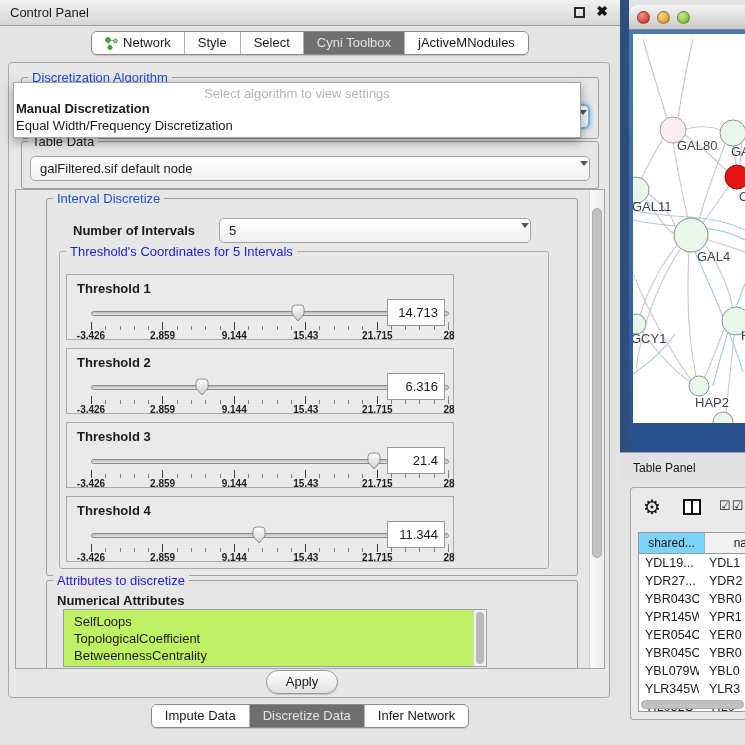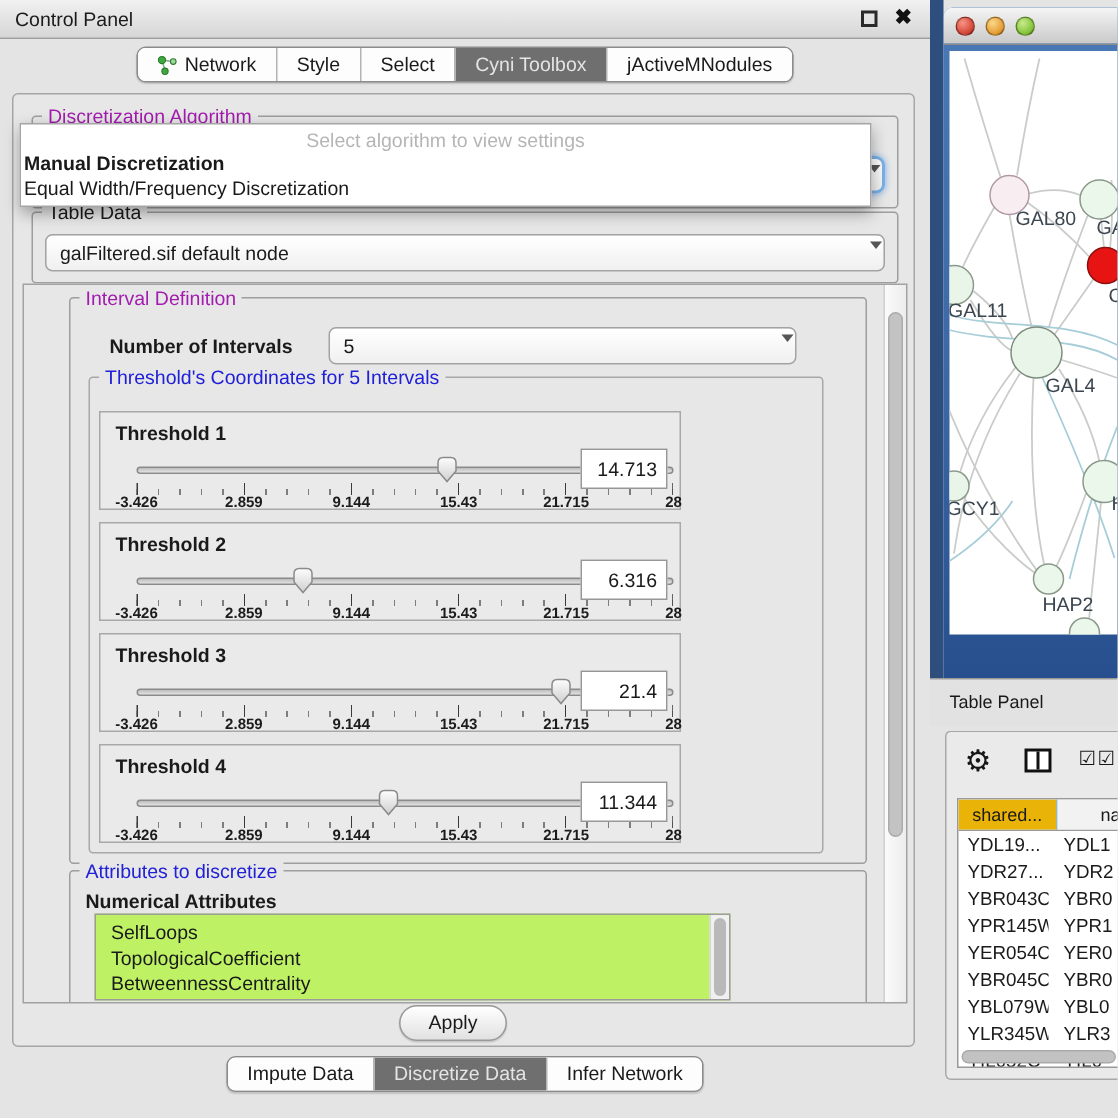--- a/index.html
+++ b/index.html
@@ -23,21 +23,21 @@
     line-height:22px; border-left:1px solid #b4b4b4; background:#fdfdfd; cursor:default; white-space:nowrap; }
   .seg:first-child { border-left:none; }
   .seg.selected { background:#6f6f6f; color:#e4e4e4; }
 
   #content-panel { position:absolute; left:8px; top:62px; width:602px; height:636px;
     border:1px solid #a6a6a6; border-radius:4px; background:#e7e7e7; }
 
   .groupbox { position:absolute; border:1px solid #9e9e9e; border-radius:3px; }
   .grouptitle { position:absolute; top:-8px; left:6px; background:#e7e7e7; padding:0 4px;
     font-size:13px; white-space:nowrap; }
-  .gt-green { color:#a21caf; }
+  .gt-green { color:#1d4ed8; }
   .gt-blue { color:#2020d6; }
 
   .combo { position:absolute; background:linear-gradient(#ffffff,#f0f0f0);
     border:1px solid #a3a3a3; border-radius:5px; height:25px; font-size:13px;
     line-height:23px; padding-left:9px; overflow:hidden; white-space:nowrap; }
   .spinner { position:absolute; right:8px; top:5px; width:9px; }
   .spinner .up { width:0; height:0; border-left:4px solid transparent; border-right:4px solid transparent;
     border-bottom:5px solid #555; margin-bottom:3px; }
   .spinner .down { width:0; height:0; border-left:4px solid transparent; border-right:4px solid transparent;
     border-top:5px solid #555; }
@@ -125,21 +125,21 @@
   #table-window { position:absolute; left:10px; top:487px; width:120px; height:233px;
     background:#eaeaea; border:1px solid #a8a8a8; border-right:none; border-radius:4px 0 0 4px; }
   #gear { position:absolute; left:12px; top:7px; font-size:20px; color:#161616; }
   #split-icon { position:absolute; left:52px; top:11px; width:18px; height:16px; border:2px solid #111; background:#fff; }
   #split-icon::after { content:""; position:absolute; left:45%; top:0; bottom:0; width:2px; background:#111; }
   #check-icons { position:absolute; left:88px; top:10px; font-size:13px; color:#161616; letter-spacing:1px; white-space:nowrap; }
 
   #table-area { position:absolute; left:7px; top:44px; right:0; height:180px;
     background:#fff; border:1px solid #999; border-right:none; overflow:hidden; }
   #thead { display:flex; height:21px; border-bottom:1px solid #999; font-size:12px; line-height:20px; }
-  #th0 { width:66px; background:#eab308; border-right:1px solid #8fb6c9; text-align:center; }
+  #th0 { width:66px; background:#7dd3fc; border-right:1px solid #8fb6c9; text-align:center; }
   #th1 { flex:1; background:#f2f2f2; text-align:right; padding-right:3px; }
   .trow { display:flex; height:18px; font-size:12.5px; line-height:18px; white-space:nowrap; }
   .trow .c0 { width:60px; padding-left:6px; overflow:hidden; }
   .trow .c1 { padding-left:10px; overflow:hidden; }
   #hscroll { position:absolute; left:2px; right:2px; bottom:1px; height:10px; }
   #hscroll-thumb { width:96%; height:9px; background:#c2c2c2; border-radius:5px; border:1px solid #aaa; }
 </style>
 </head>
 <body>
 
@@ -198,21 +198,21 @@
     <div id="td-group" class="groupbox">
       <span class="grouptitle">Table Data</span>
       <div id="td-combo" class="combo">
         <span>galFiltered.sif default node</span>
         <span class="spinner"><span class="up"></span><span class="down"></span></span>
       </div>
     </div>
 
     <div id="scrollarea">
       <div id="interval-group" class="groupbox">
-        <span class="grouptitle gt-green">Interval Definition</span>
+        <span class="grouptitle gt-green">Interval Discretize</span>
         <span id="noi-label">Number of Intervals</span>
         <div id="noi-combo" class="combo">
           <span>5</span>
           <span class="spinner"><span class="up"></span><span class="down"></span></span>
         </div>
 
         <div id="thr-group" class="groupbox">
           <span class="grouptitle gt-blue">Threshold's Coordinates for 5 Intervals</span>
           <div id="thr-boxes">
               <div class="tbox" style="top: 22px;">

